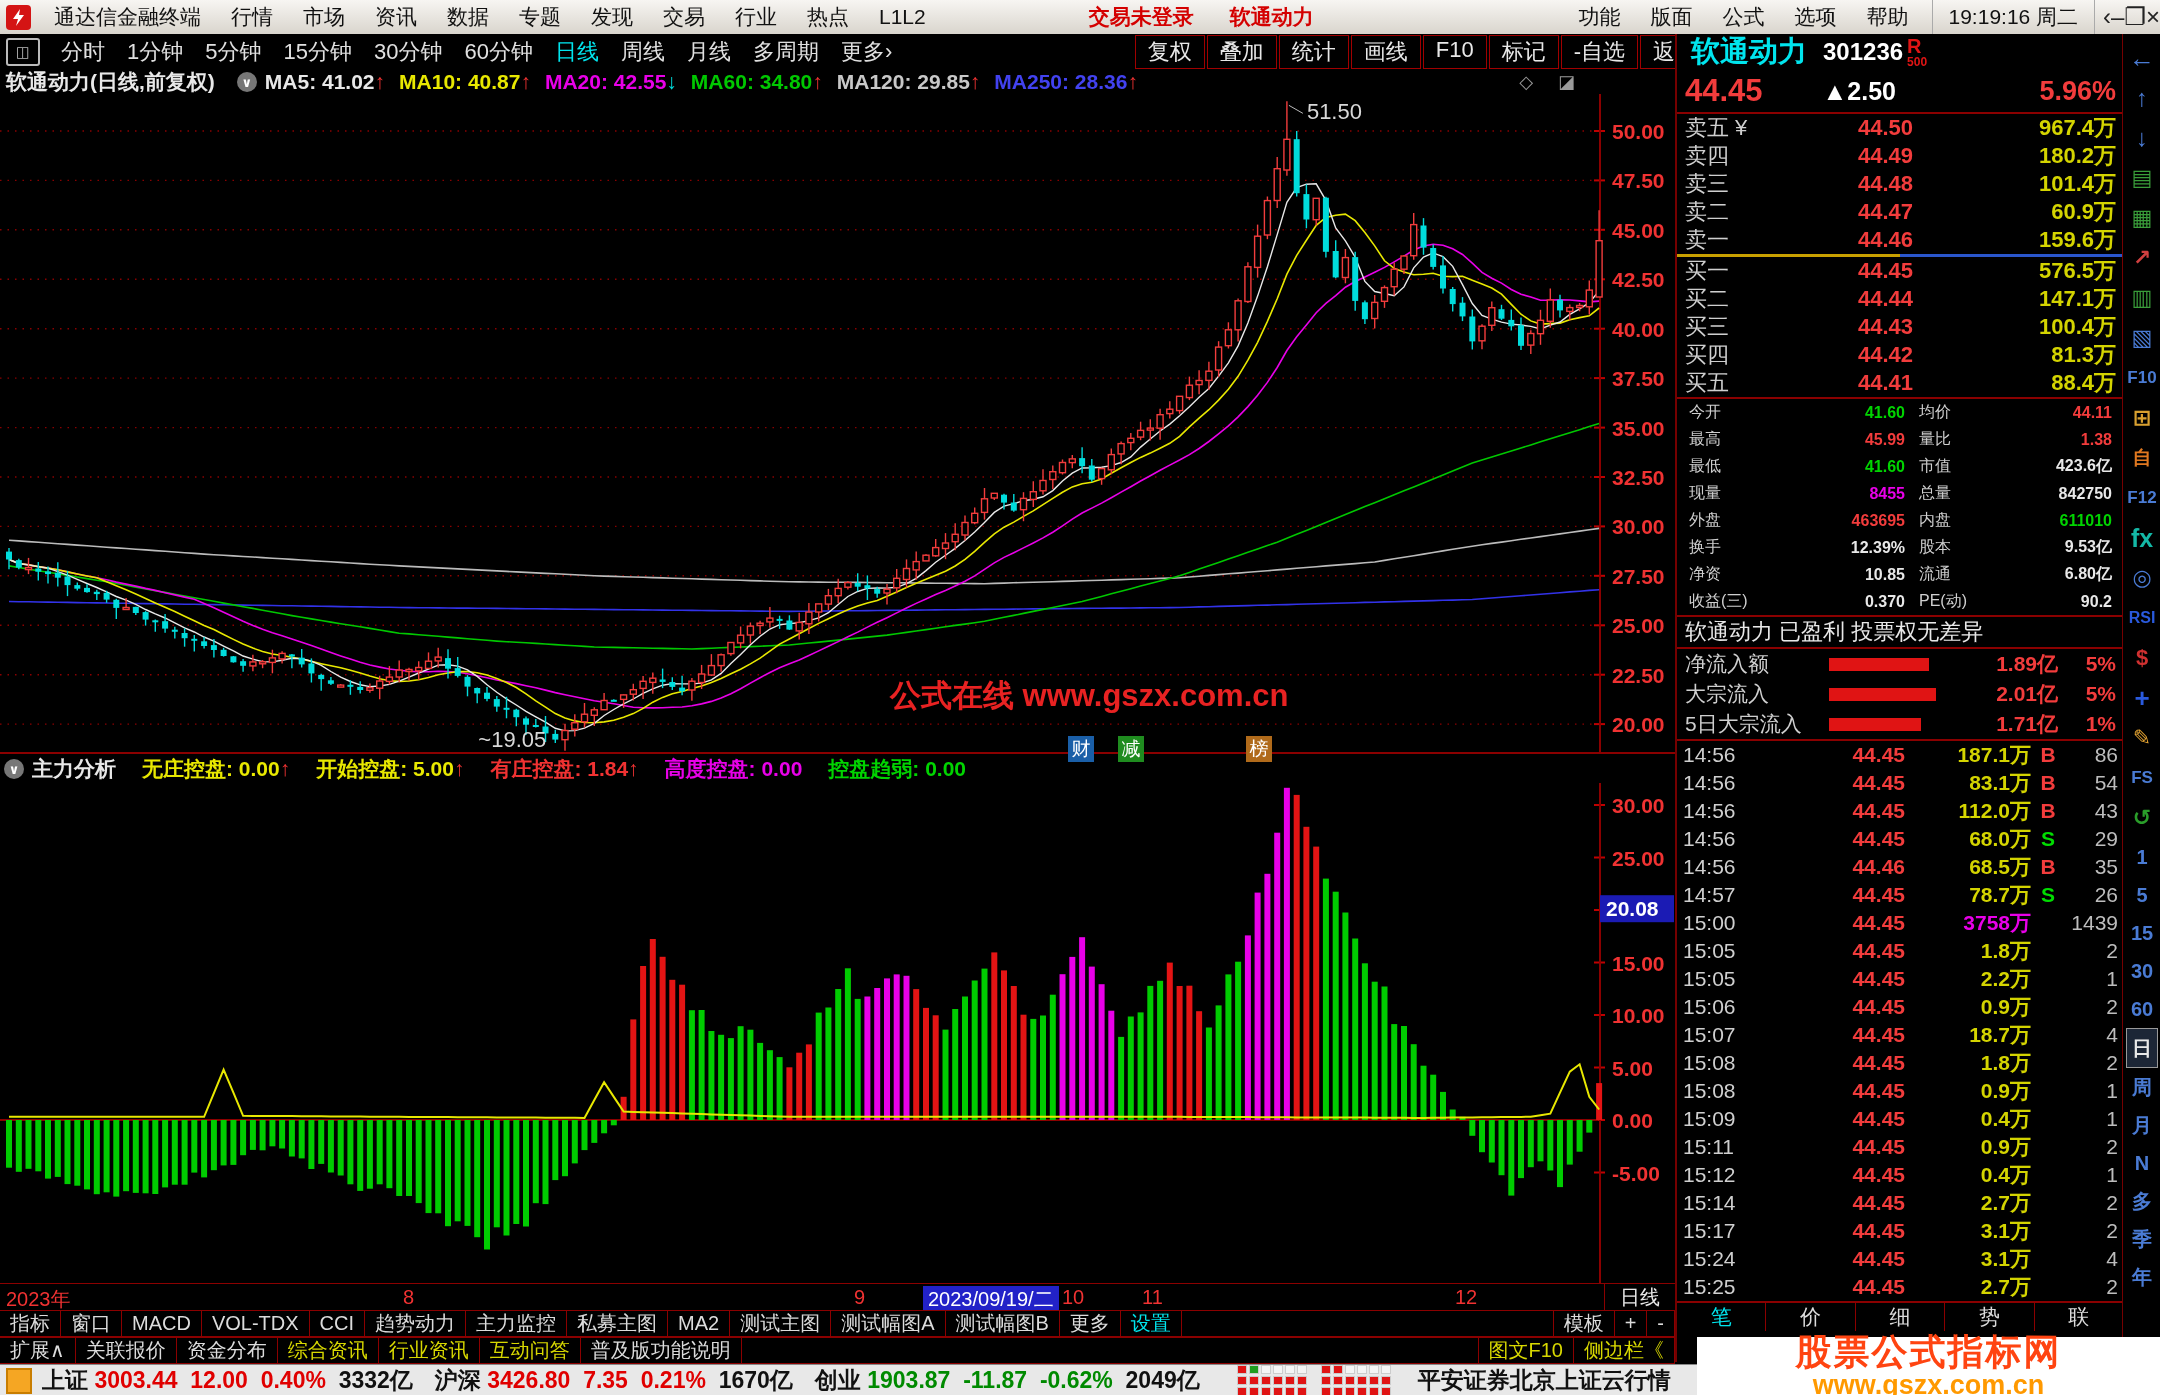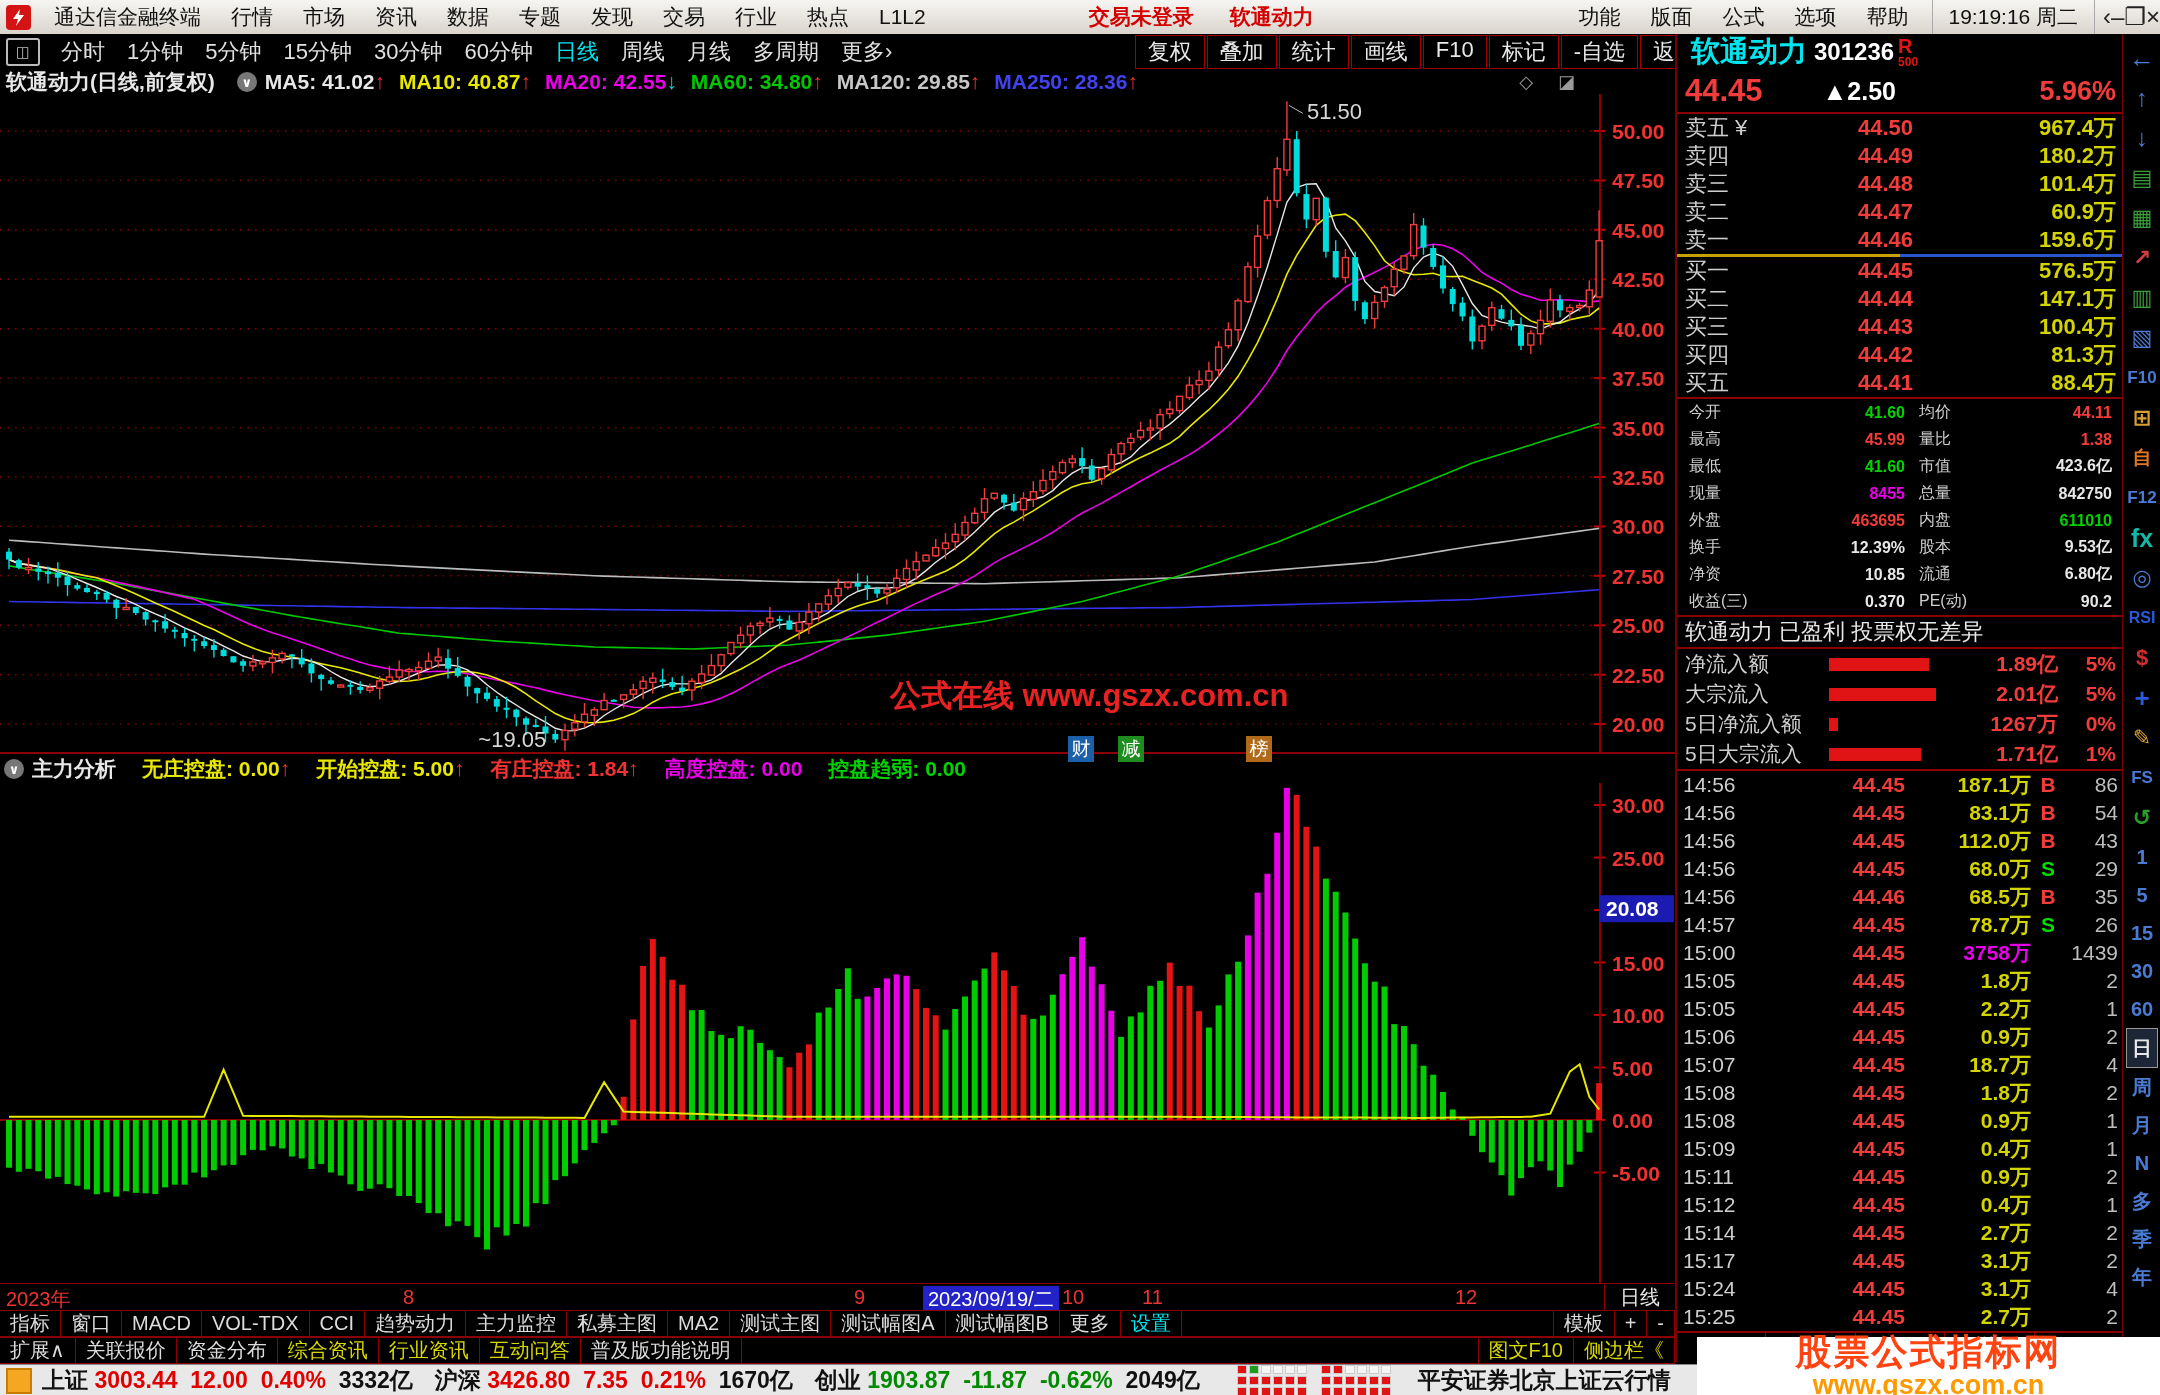--- a/index.html
+++ b/index.html
@@ -62,21 +62,21 @@
   .sb-green{color:#008a00;}
   .sq-grid{display:flex;margin:0 14px;}
   .sq-col-group{display:flex;flex-direction:column;margin-right:12px;}
   .sq-row{display:flex;}
   .sq{width:8px;height:7px;margin:1px;}
   
   .quote-panel{position:absolute;top:34px;left:1675px;width:447px;height:1328px;background:#000;
     border-left:2px solid #750000;color:#dcdcdc;}
   .qp-name-row{height:36px;display:flex;align-items:center;padding-left:14px;}
   .qp-name{color:#00e5ee;font-size:29px;font-weight:bold;}
-  .qp-code{color:#fff;font-size:24px;font-weight:bold;margin-left:7px;}
+  .qp-code{color:#fff;font-size:24px;font-weight:bold;margin-left:16px;}
   .qp-tag{color:#e01414;font-size:20px;font-weight:bold;margin-left:4px;line-height:1;}
   .qp-tag small{display:block;font-size:12px;}
   .qp-price-row{height:42px;display:flex;align-items:center;padding:0 8px;border-bottom:2px solid #8b0000;}
   .qp-last{color:#f23c3c;font-size:31px;font-weight:bold;}
   .qp-chg{color:#ffffff;font-size:25px;font-weight:bold;margin-left:60px;}
   .qp-pct{color:#f23c3c;font-size:27px;font-weight:bold;margin-left:auto;}
   .book-row{height:28px;display:flex;align-items:center;padding:0 8px;font-size:22px;}
   .book-label{width:78px;color:#cfcfcf;}
   .book-price{width:150px;text-align:right;color:#f23c3c;font-weight:bold;}
   .book-vol{flex:1;text-align:right;color:#d4d400;font-weight:bold;}
@@ -979,26 +979,20 @@
           <span class="ff-val">1.89亿</span>
           <span class="ff-pct">5%</span>
         </div>
         <div class="ff-row">
           <span class="ff-label">大宗流入</span>
           <span class="ff-bar" style="width: 107px;"></span>
           <span class="ff-val">2.01亿</span>
           <span class="ff-pct">5%</span>
         </div>
         <div class="ff-row">
-          <span class="ff-label">5日净流入额</span>
-          <span class="ff-bar" style="width: 9px;"></span>
-          <span class="ff-val">1267万</span>
-          <span class="ff-pct">0%</span>
-        </div>
-        <div class="ff-row">
           <span class="ff-label">5日大宗流入</span>
           <span class="ff-bar" style="width: 92px;"></span>
           <span class="ff-val">1.71亿</span>
           <span class="ff-pct">1%</span>
         </div>
       </div>
     <div class="sec-div"></div>
     <div id="tick-rows">
         <div class="tick-row">
           <span class="tick-t">14:56</span>

